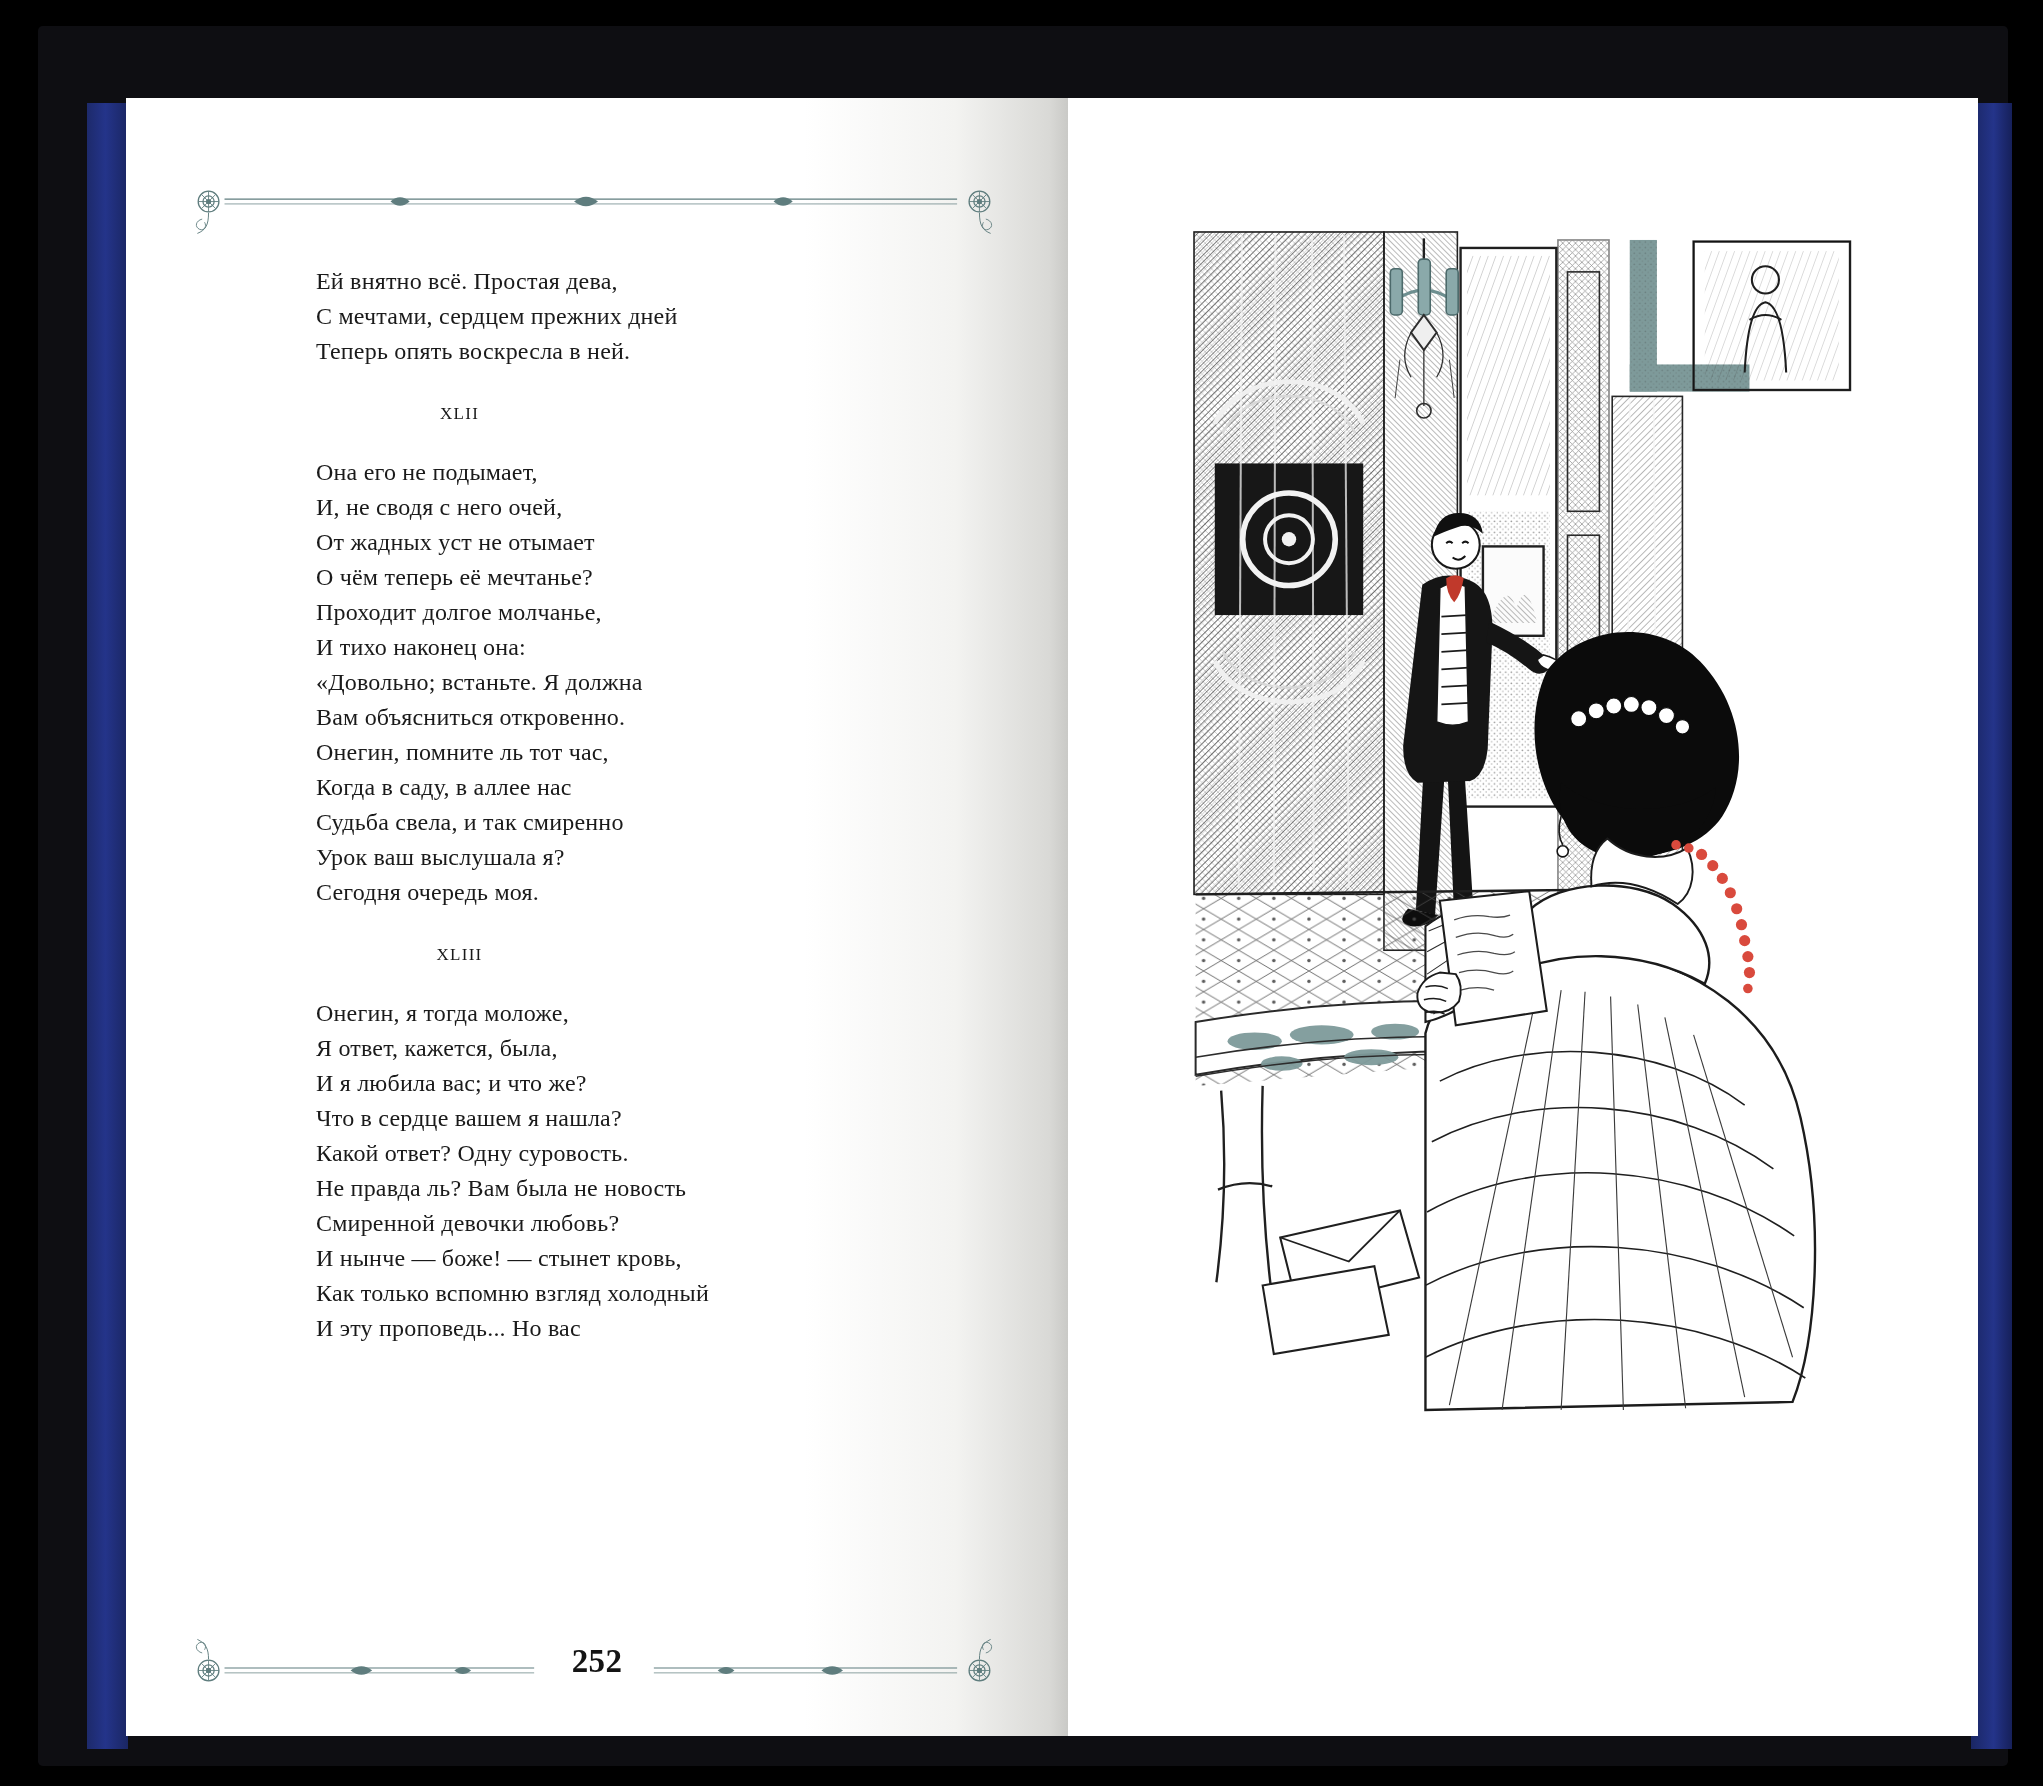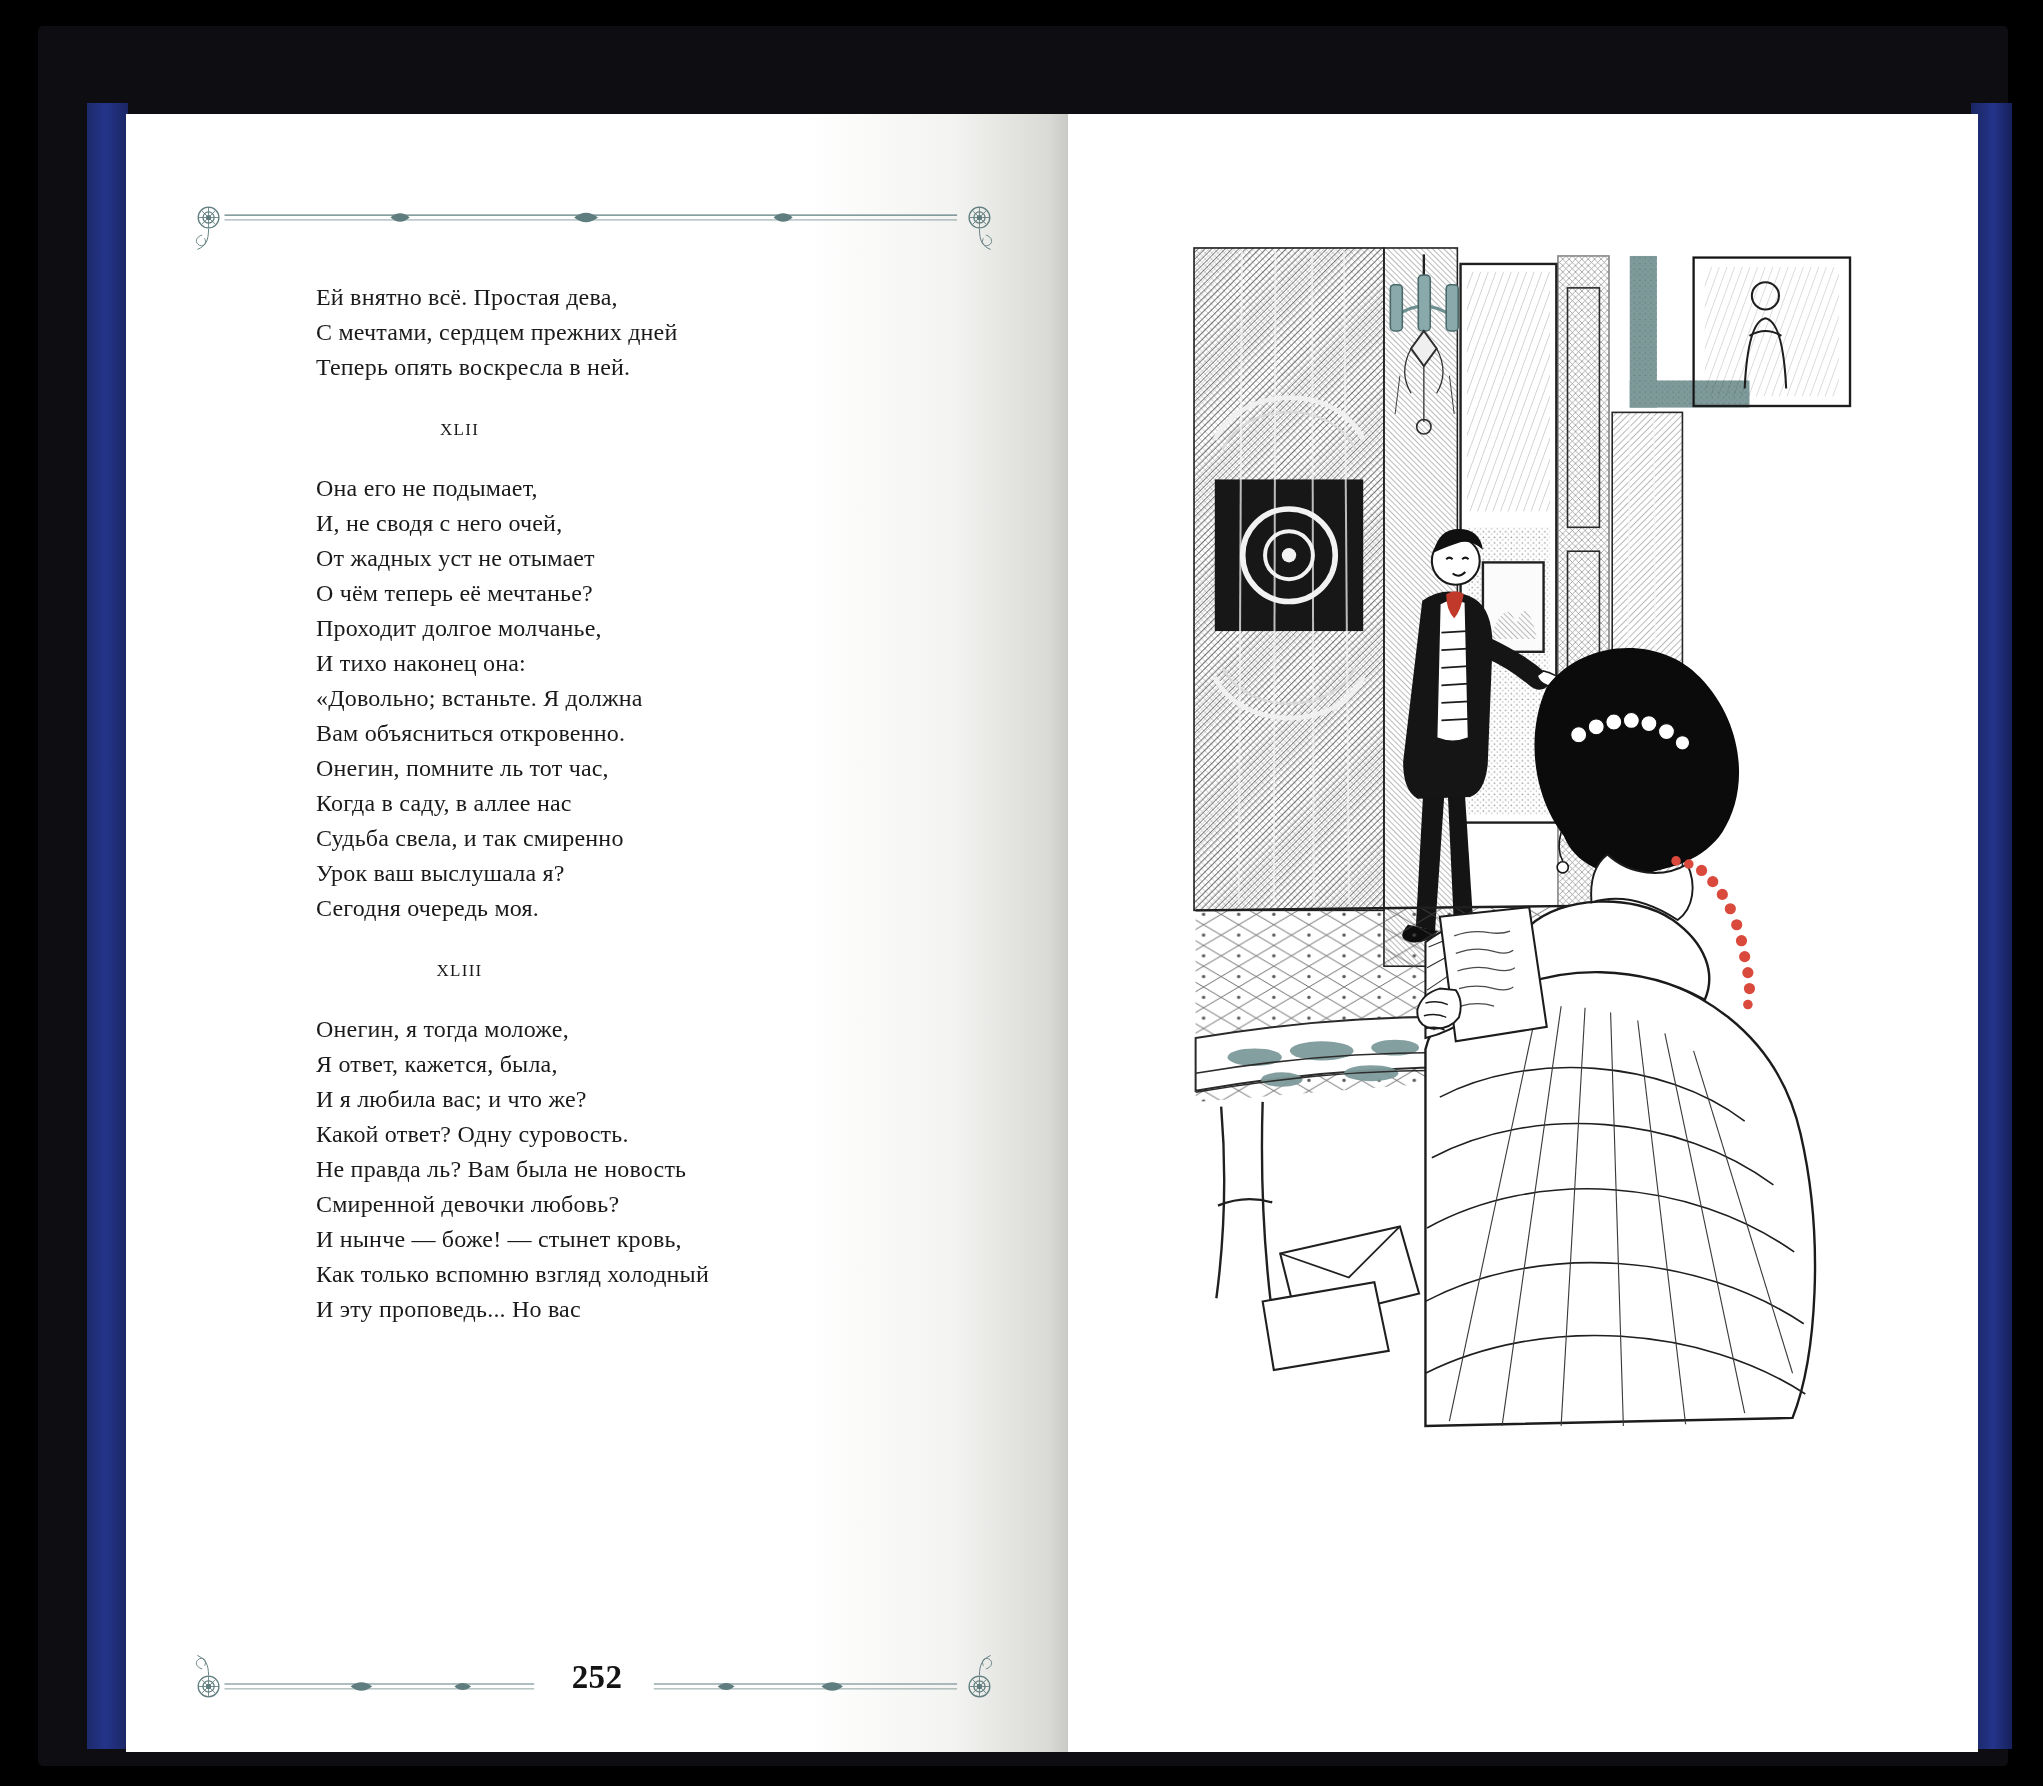--- a/index.html
+++ b/index.html
@@ -39,21 +39,21 @@
     top: 77px;
     width: 41px;
     height: 1646px;
     background: linear-gradient(to right, #1a2663 0%, #24348a 55%, #16205a 100%);
   }
 
   
   .spread {
     position: absolute;
     left: 88px;
-    top: 88px;
+    top: 72px;
     width: 1852px;
     height: 1638px;
     display: flex;
   }
   .page {
     position: relative;
     height: 100%;
     background: #ffffff;
     overflow: hidden;
   }
@@ -193,20 +193,21 @@
           <div class="line">Урок ваш выслушала я?</div>
           <div class="line">Сегодня очередь моя.</div>
         </div>
 
         <div class="stanza-num">XLIII</div>
 
         <div class="stanza">
           <div class="line">Онегин, я тогда моложе,</div>
           <div class="line">Я ответ, кажется, была,</div>
           <div class="line">И я любила вас; и что же?</div>
+          <div class="line">Что в сердце вашем я нашла?</div>
           <div class="line">Какой ответ? Одну суровость.</div>
           <div class="line">Не правда ль? Вам была не новость</div>
           <div class="line">Смиренной девочки любовь?</div>
           <div class="line">И нынче — боже! — стынет кровь,</div>
           <div class="line">Как только вспомню взгляд холодный</div>
           <div class="line">И эту проповедь... Но вас</div>
         </div>
 
       </div>
 

